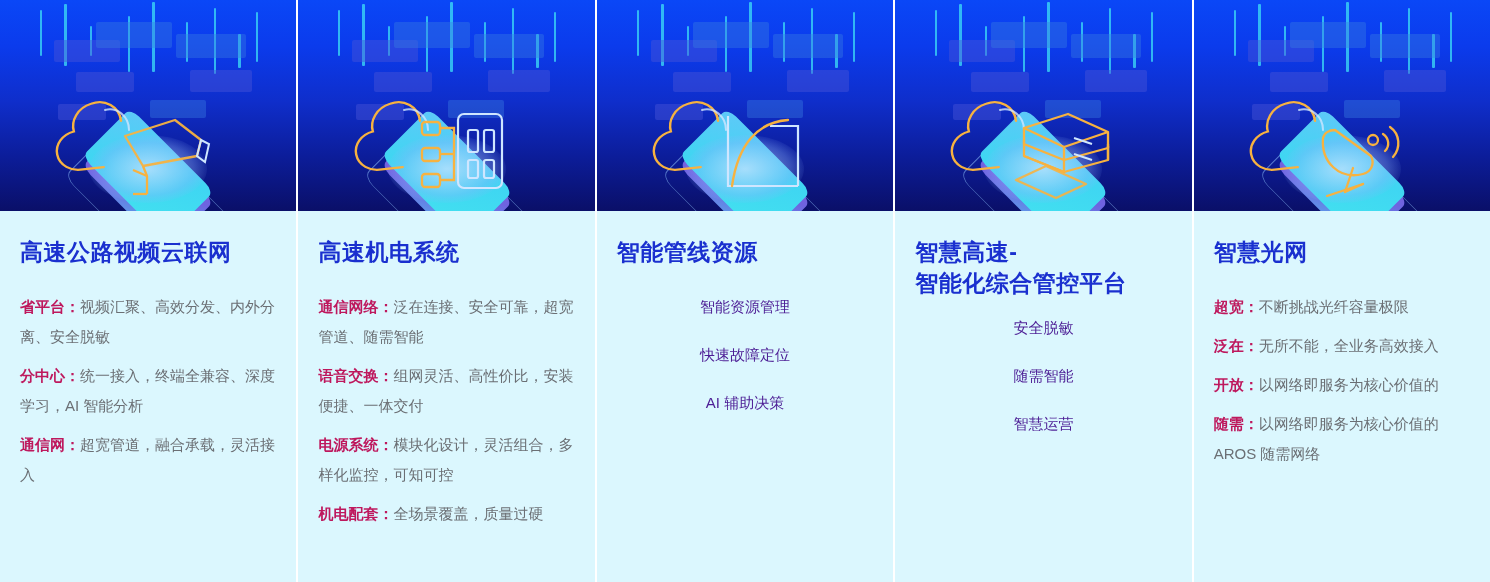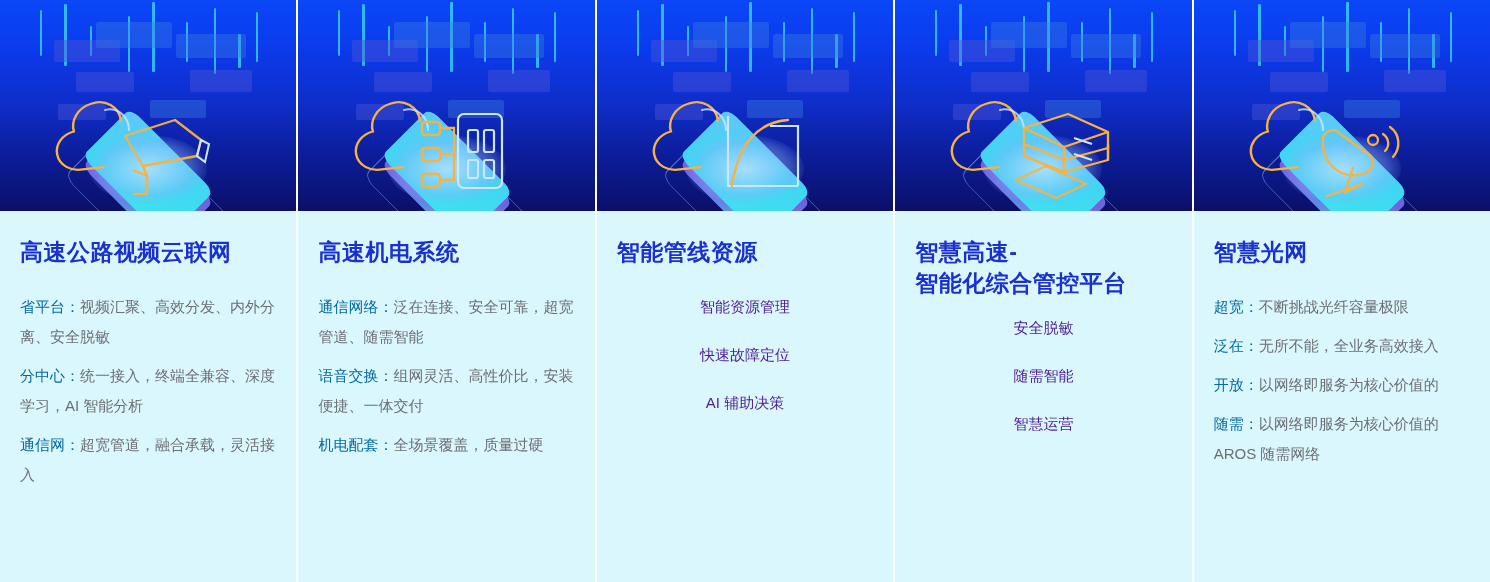--- a/index.html
+++ b/index.html
@@ -87,21 +87,21 @@
   }
   .title.two-line{margin-bottom:14px;}
   .feat-list{list-style:none;margin:0;padding:0;}
   .feat{
     font-size:15px;
     line-height:30px;
     color:#6b6f74;
     margin-bottom:9px;
     text-align:left;
   }
-  .feat .lab{color:#0369a1;font-weight:normal;text-align:center;}
+  .feat .lab{color:#be185d;font-weight:bold;text-align:center;}
   .centered .feat{
     text-align:center;
     color:#4c1d95;
     font-weight:normal;
     margin-bottom:18px;
   }
 </style>
 </head>
 <body>
 
@@ -200,20 +200,21 @@
               <rect x="68" y="50" width="10" height="18" rx="2"></rect>
             </g>
           </svg>
         </div>
       </div>
       <div class="body">
         <div class="title">高速机电系统</div>
         <ul class="feat-list">
           <li class="feat"><span class="lab">通信网络：</span><span>泛在连接、安全可靠，超宽管道、随需智能</span></li>
           <li class="feat"><span class="lab">语音交换：</span><span>组网灵活、高性价比，安装便捷、一体交付</span></li>
+          <li class="feat"><span class="lab">电源系统：</span><span>模块化设计，灵活组合，多样化监控，可知可控</span></li>
           <li class="feat"><span class="lab">机电配套：</span><span>全场景覆盖，质量过硬</span></li>
         </ul>
       </div>
     </div>
     <div class="card">
       <div class="illus">
         <div class="bars">
           <div class="bar" style="left:40px;top:10px;width:2px;height:46px;"></div>
           <div class="bar" style="left:64px;top:4px;width:3px;height:62px;"></div>
           <div class="bar" style="left:90px;top:26px;width:2px;height:30px;"></div>

